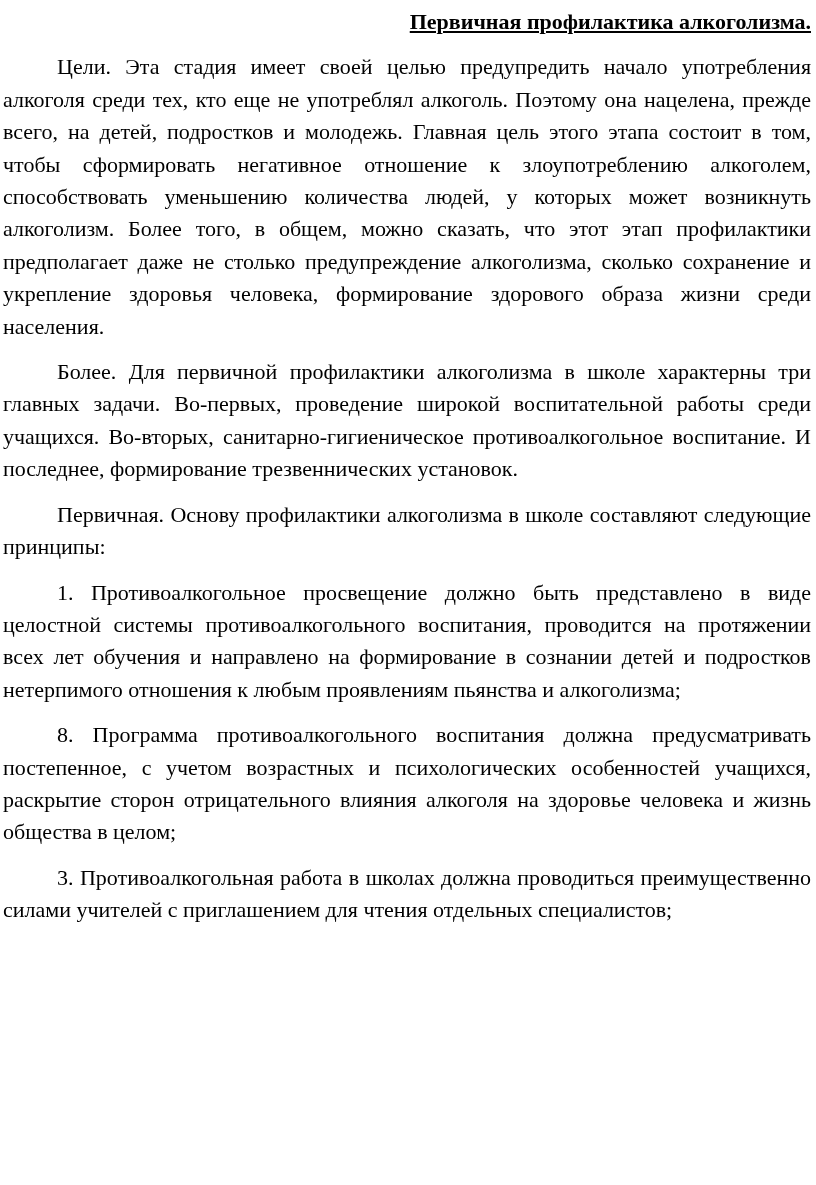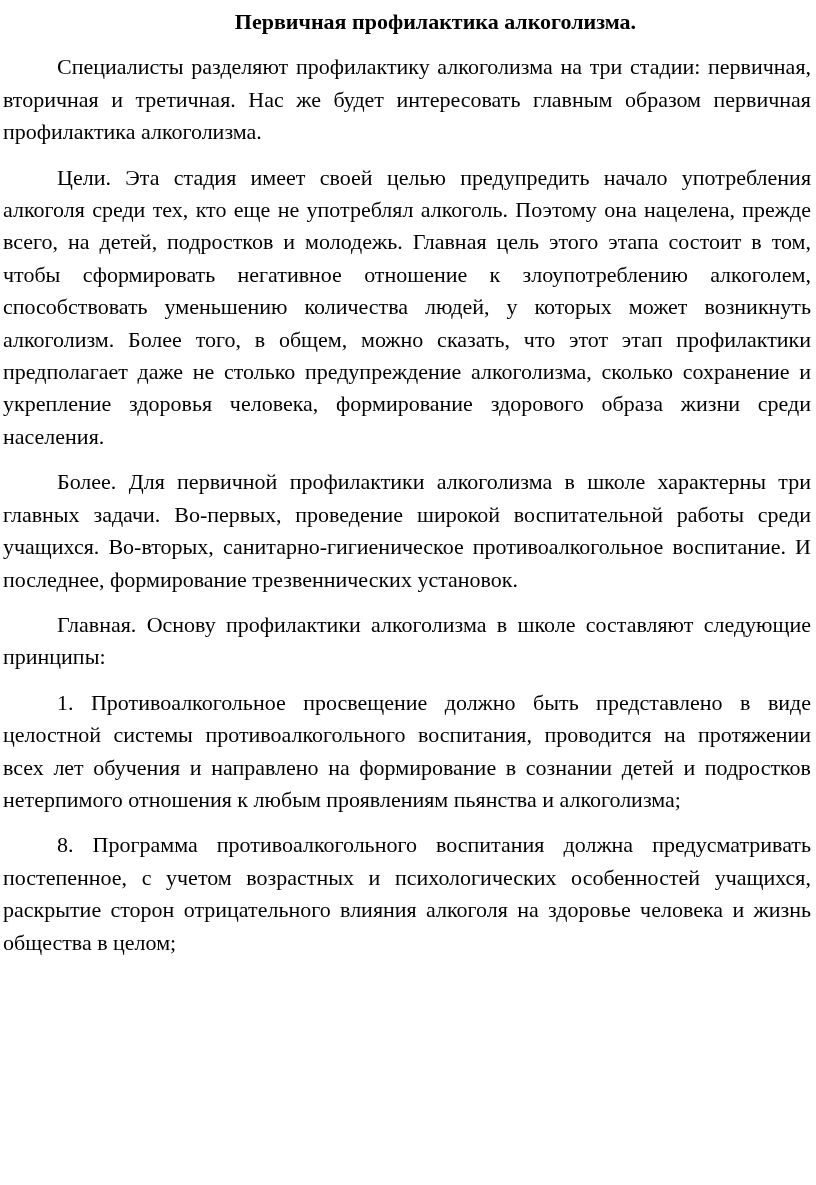--- a/index.html
+++ b/index.html
@@ -19,41 +19,42 @@
     padding: 6px 5px 0 3px;
     overflow: hidden;
   }
   .para {
     margin: 0 0 13px 0;
     text-align: justify;
     text-indent: 54px;
   }
   .title-para {
     margin: 0 0 13px 0;
-    text-align: center;
+    text-align: right;
     text-indent: 57px;
     font-weight: bold;
+    text-decoration: underline;
   }
   .lead {
     font-weight: normal;
   }
 </style>
 </head>
 <body>
 
 <div class="page">
 
   <p class="title-para">Первичная профилактика алкоголизма.</p>
 
-  <p class="para"><span class="lead"></span> <span>Специалисты разделяют профилактику алкоголизма на три стадии: первичная, вторичная и третичная. Нас же будет интересовать главным образом первичная профилактика алкоголизма.</span></p>
 
   <p class="para"><span class="lead">Цели.</span> <span>Эта стадия имеет своей целью предупредить начало употребления алкоголя среди тех, кто еще не употреблял алкоголь. Поэтому она нацелена, прежде всего, на детей, подростков и молодежь. Главная цель этого этапа состоит в том, чтобы сформировать негативное отношение к злоупотреблению алкоголем, способствовать уменьшению количества людей, у которых может возникнуть алкоголизм. Более того, в общем, можно сказать, что этот этап профилактики предполагает даже не столько предупреждение алкоголизма, сколько сохранение и укрепление здоровья человека, формирование здорового образа жизни среди населения.</span></p>
 
   <p class="para"><span class="lead">Более.</span> <span>Для первичной профилактики алкоголизма в школе характерны три главных задачи. Во-первых, проведение широкой воспитательной работы среди учащихся. Во-вторых, санитарно-гигиеническое противоалкогольное воспитание. И последнее, формирование трезвеннических установок.</span></p>
 
-  <p class="para"><span class="lead">Главная.</span> <span>Основу профилактики алкоголизма в школе составляют следующие принципы:</span></p>
+  <p class="para"><span class="lead">Первичная.</span> <span>Основу профилактики алкоголизма в школе составляют следующие принципы:</span></p>
 
   <p class="para"><span class="lead"></span> <span>1. Противоалкогольное просвещение должно быть представлено в виде целостной системы противоалкогольного воспитания, проводится на протяжении всех лет обучения и направлено на формирование в сознании детей и подростков нетерпимого отношения к любым проявлениям пьянства и алкоголизма;</span></p>
 
   <p class="para"><span class="lead"></span> <span>8. Программа противоалкогольного воспитания должна предусматривать постепенное, с учетом возрастных и психологических особенностей учащихся, раскрытие сторон отрицательного влияния алкоголя на здоровье человека и жизнь общества в целом;</span></p>
 
+  <p class="para"><span class="lead"></span> <span>3. Противоалкогольная работа в школах должна проводиться преимущественно силами учителей с приглашением для чтения отдельных специалистов;</span></p>
 
 </div>
 
 </body></html>

